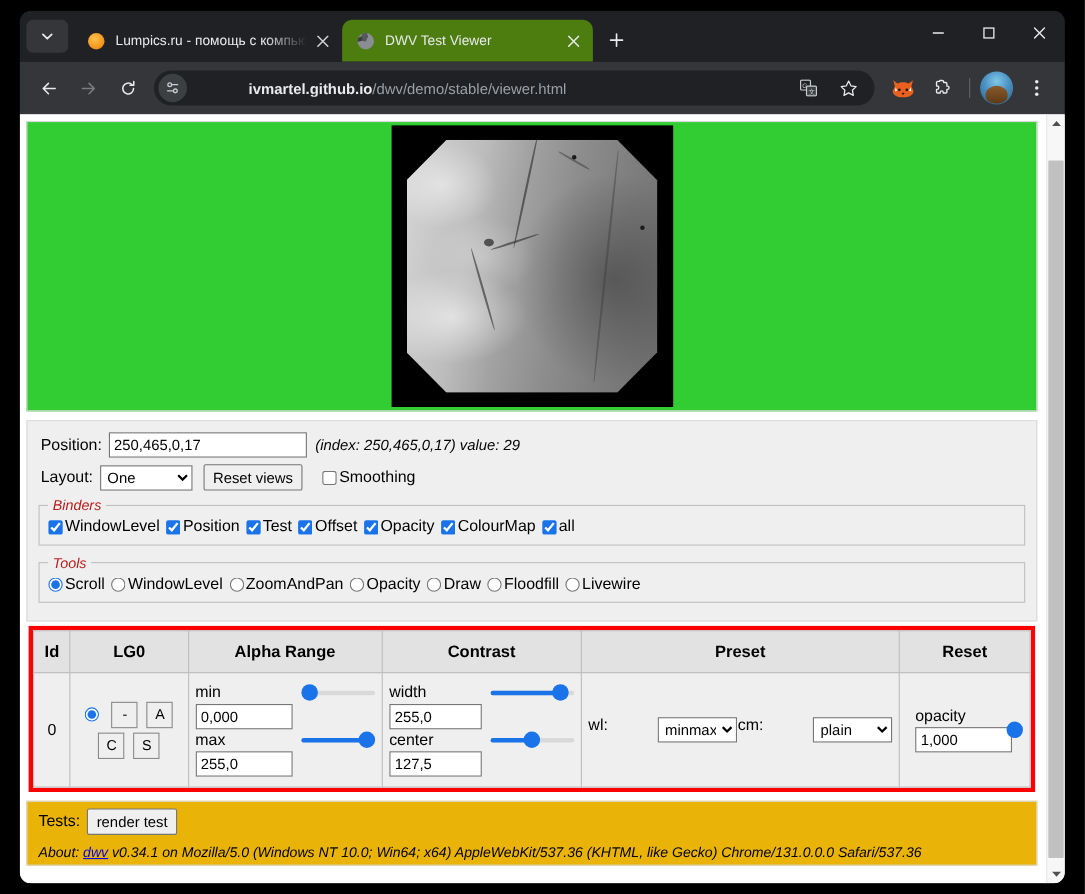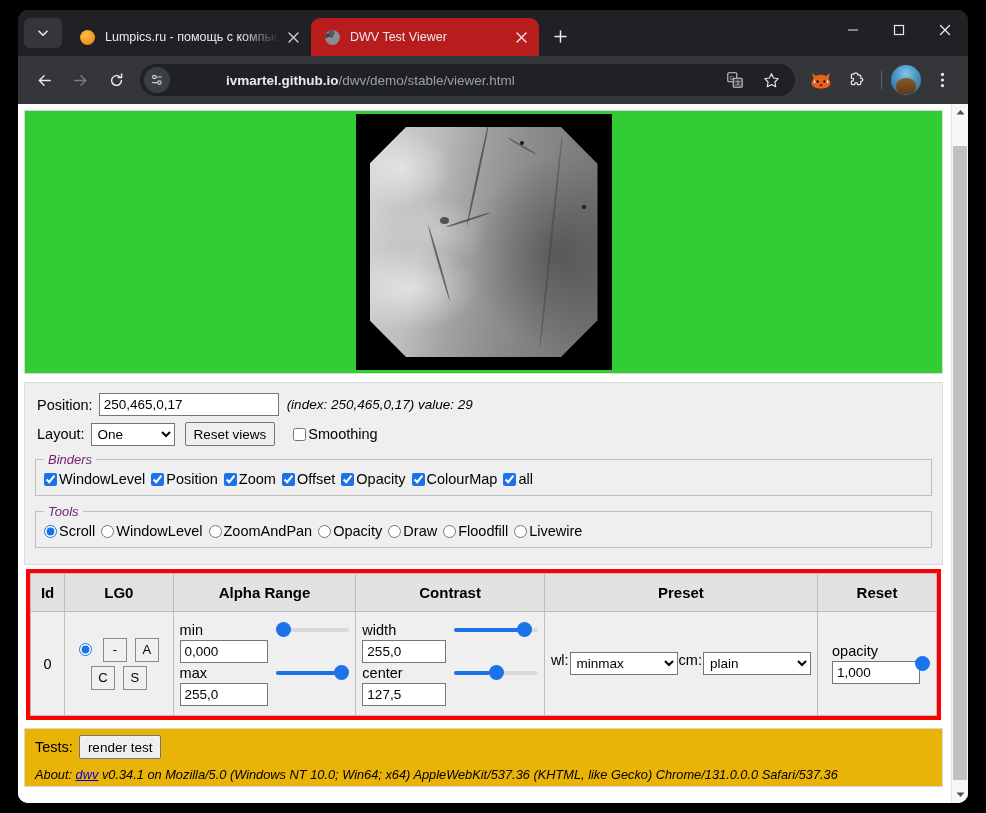--- a/index.html
+++ b/index.html
@@ -52,21 +52,21 @@
     height: 38px;
     display: flex;
     align-items: center;
     padding: 0 8px 0 12px;
     border-radius: 9px 9px 0 0;
     position: relative;
     cursor: pointer;
     min-width: 0;
   }
   .tab.inactive { width: 245px; background: #202124; }
-  .tab.active   { width: 228px; background: #b91c1c; }
+  .tab.active   { width: 228px; background: #4d7c0f; }
   .tab-favicon {
     width: 18px; height: 18px; flex: none;
     margin-right: 9px;
     display: flex; align-items: center; justify-content: center;
   }
   .fav-orange {
     width: 15px; height: 15px; border-radius: 50%;
     background: radial-gradient(circle at 40% 35%, #ffc04d 0%, #f59b22 55%, #e07c0b 100%);
   }
   .fav-globe {
@@ -332,21 +332,21 @@
   }
   fieldset.fs {
     border: 1px solid #bfbfbf;
     margin: 6px 2px 8px 2px;
     padding: 2px 8px 8px 8px;
   }
   fieldset.fs > legend {
     font-style: italic;
     font-size: 13px;
     padding: 0 4px;
-    color: #701a75;
+    color: #b91c1c;
   }
   .optline { display: flex; align-items: center; flex-wrap: nowrap; padding-top: 2px; }
   .opt { display: flex; align-items: center; margin-right: 6px; white-space: nowrap; font-size: 14.5px; justify-content: center; }
   .opt:last-child { margin-right: 0; }
   .opt input { margin: 0 2px 0 0; }
   .rad {
     width: 13px; height: 13px; margin: 0 3px 0 0;
     accent-color: #1a73e8; cursor: pointer;
   }
 
@@ -414,21 +414,21 @@
   input[type=range].sl::-moz-range-progress { height: 4px; background: #1a73e8; border-radius: 3px; }
   .slw { position: relative; display: flex; align-items: center; }
   .slfill {
     position: absolute; left: 0; top: 50%; transform: translateY(-50%);
     height: 4px; background: #1a73e8; border-radius: 3px;
     pointer-events: none;
   }
   .num { width: 88px; }
   .numwide { width: 84px; }
   .presetgrid { display: flex; flex-direction: row; gap: 1px; }
-  .presetgrid .sel { width: 108px; }
+  .presetgrid .sel { width: 72px; margin-left: 44px; }
   .alpha-cell { display: flex; align-items: center; gap: 10px; padding-left: 8px; }
   .alpha-col { display: flex; flex-direction: column; gap: 2px; }
 
   
   .footer { margin-top: 8px; background: #eab308; border: 1px solid #d9d9d9; padding: 6px 10px 4px 10px; }
   .tests { display: flex; align-items: center; font-size: 14.5px; }
   .tests .lbl { margin-right: 6px; }
   .about {
     font-style: italic;
     font-size: 12.8px;
@@ -615,21 +615,21 @@
               <label class="opt">
                   <input class="chk" type="checkbox" checked="" style="">
                   <span>WindowLevel</span>
                 </label>
               <label class="opt">
                   <input class="chk" type="checkbox" checked="" style="">
                   <span>Position</span>
                 </label>
               <label class="opt">
                   <input class="chk" type="checkbox" checked="" style="">
-                  <span>Zoom</span>
+                  <span>Test</span>
                 </label>
               <label class="opt">
                   <input class="chk" type="checkbox" checked="" style="">
                   <span>Offset</span>
                 </label>
               <label class="opt">
                   <input class="chk" type="checkbox" checked="" style="">
                   <span>Opacity</span>
                 </label>
               <label class="opt">

